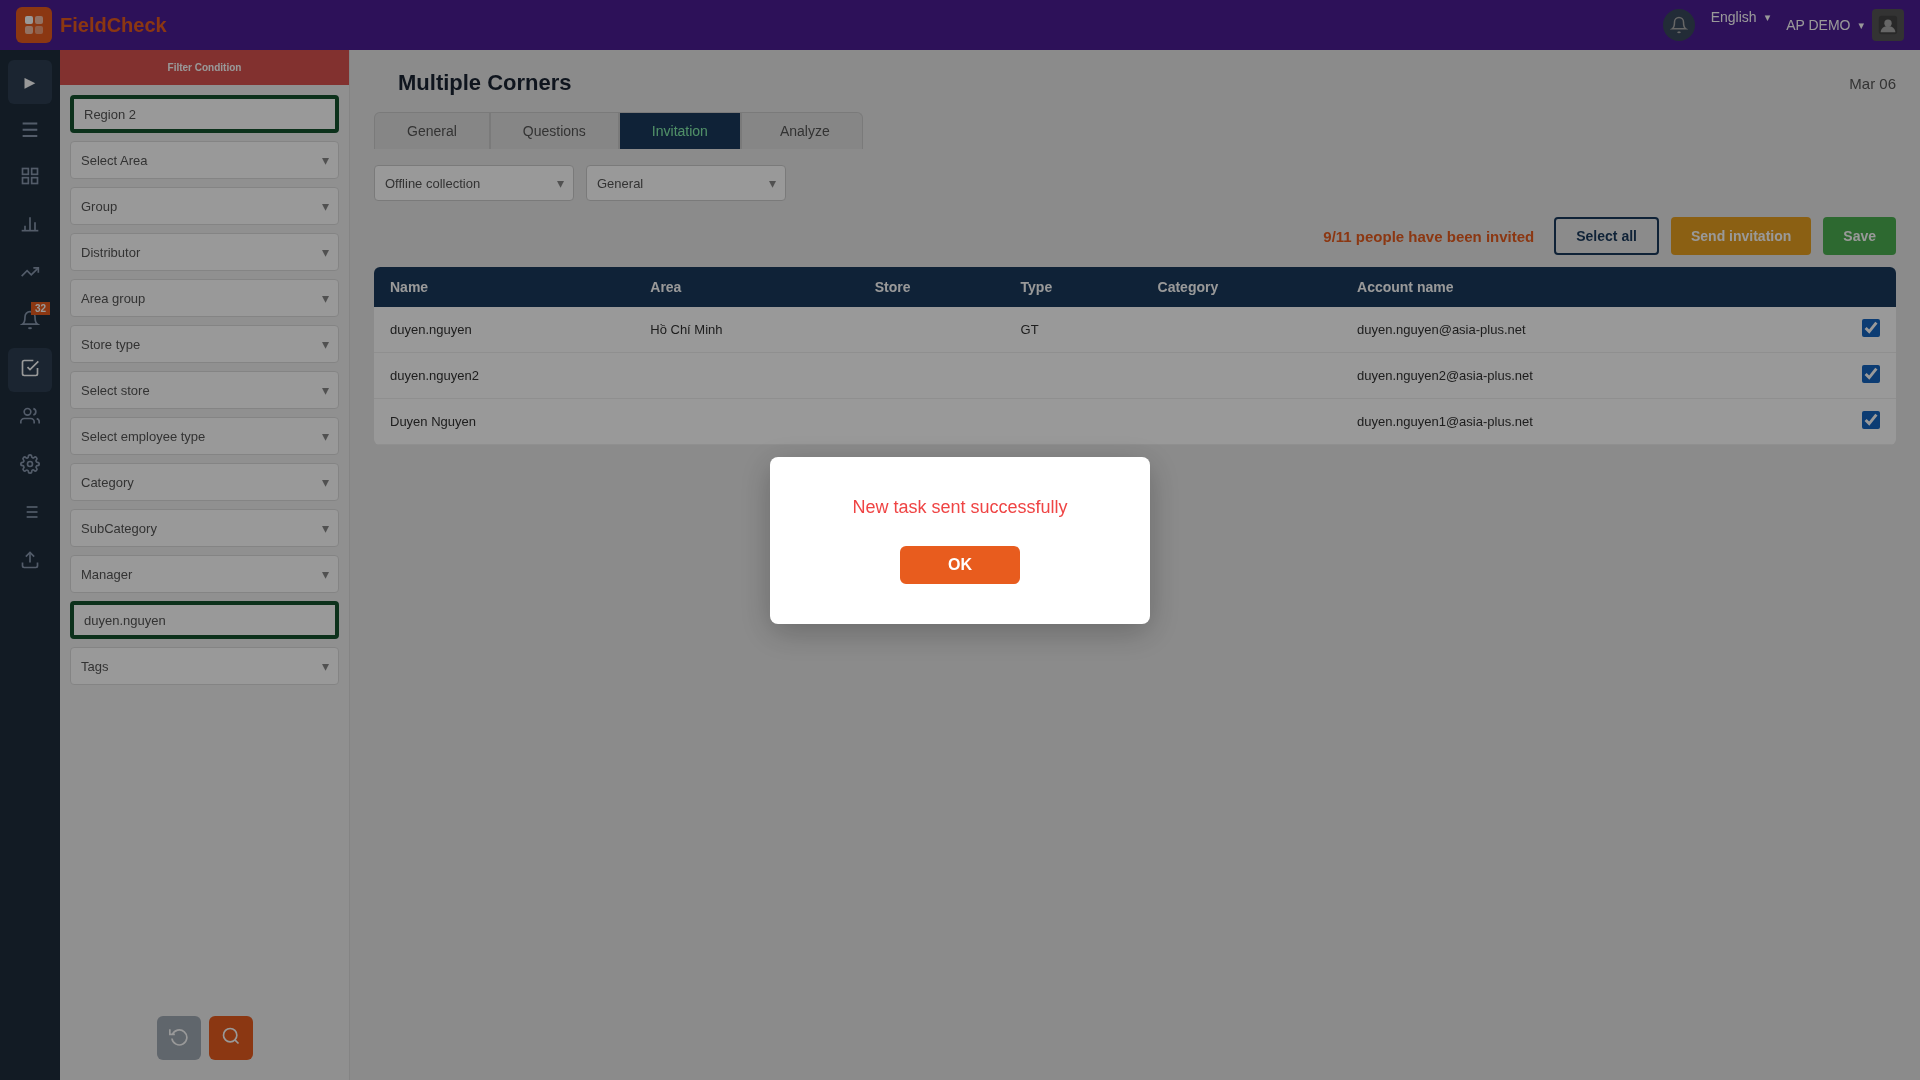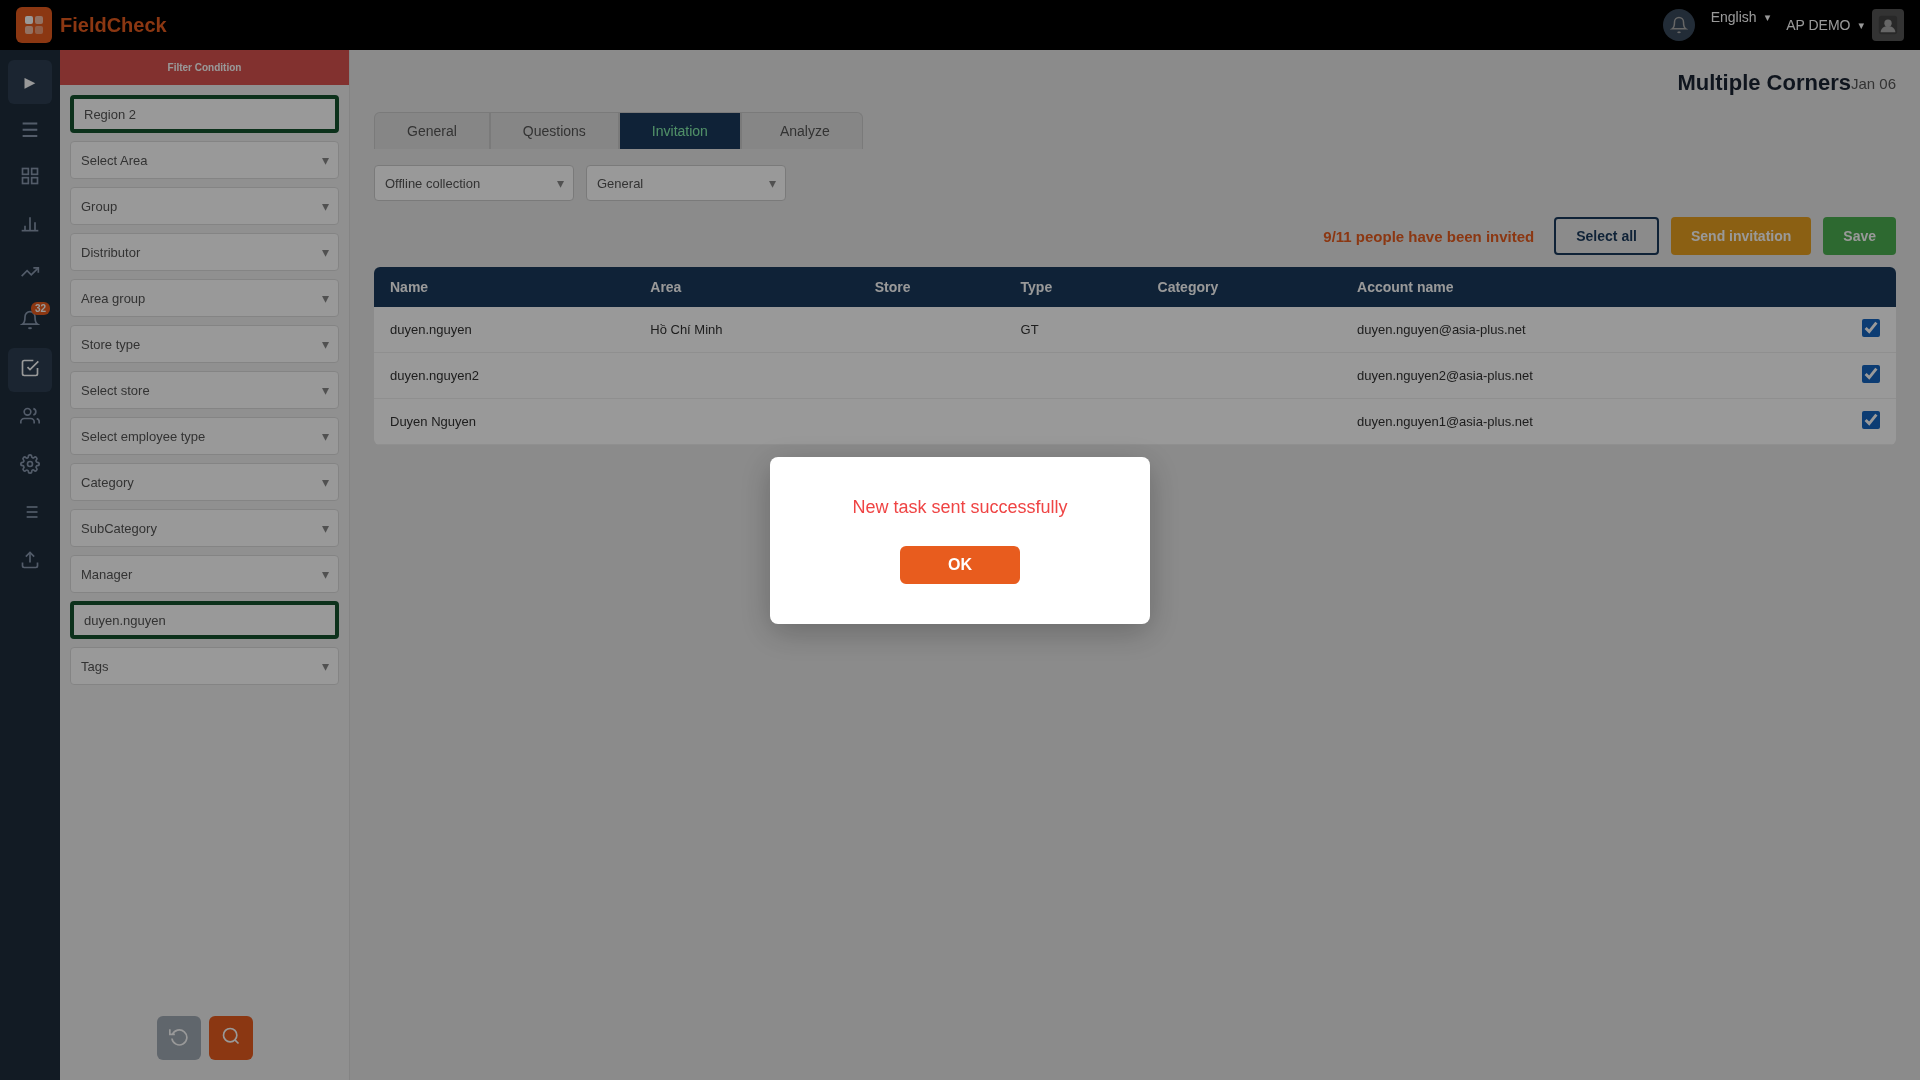--- a/index.html
+++ b/index.html
@@ -1,21 +1,21 @@
 <!DOCTYPE html>
 <html><head>
   <meta charset="utf-8">
   <style>
     * { box-sizing: border-box; margin: 0; padding: 0; }
     body { font-family: 'Segoe UI', Arial, sans-serif; background: #e8e8e8; width: 1920px; height: 1080px; overflow: hidden; font-size: 14px; }
 
     
     .navbar {
       height: 50px;
-      background: #000000;
+      background: #4c1d95;
       display: flex;
       align-items: center;
       justify-content: space-between;
       padding: 0 16px;
       position: fixed;
       top: 0; left: 0; right: 0;
       z-index: 100;
     }
     .navbar-brand {
       display: flex;
@@ -84,21 +84,21 @@
     }
     .sidebar-item.active { background: #2d3f52; color: white; }
     .sidebar-item.has-badge { position: relative; }
     .badge {
       position: absolute;
       top: 2px; right: 2px;
       background: #e85c1e;
       color: white;
       font-size: 10px;
       font-weight: bold;
-      border-radius: 6px;
+      border-radius: 0;
       padding: 1px 4px;
       min-width: 18px;
       text-align: center;
     }
     .sidebar-arrow {
       width: 44px; height: 44px;
       display: flex; align-items: center; justify-content: center;
       cursor: pointer;
       color: white;
       background: #2d3f52;
@@ -193,23 +193,24 @@
     .filter-btn-search { background: #e85c1e; color: white; }
 
     
     .content-area {
       flex: 1;
       padding: 20px 24px;
       overflow-y: auto;
     }
     .content-header {
       display: flex;
-      justify-content: flex-end;
+      justify-content: space-between;
       align-items: center;
       margin-bottom: 16px;
+      margin-left: 24px;
     }
     .content-title {
       font-size: 22px;
       font-weight: 700;
       color: #1a2332;
     }
     .content-date {
       font-size: 15px;
       color: #555;
     }
@@ -601,21 +602,21 @@
               <line x1="21" y1="21" x2="16.65" y2="16.65"></line>
           </svg>
         </span>
       </button>
     </div>
   </div>
 
   <div class="content-area">
     <div class="content-header">
       <div class="content-title">Multiple Corners</div>
-      <div class="content-date">Jan 06</div>
+      <div class="content-date">Mar 06</div>
     </div>
 
     <div class="tabs">
       <div class="tab">General</div>
       <div class="tab">Questions</div>
       <div class="tab active">Invitation</div>
       <div class="tab">Analyze</div>
     </div>
 
     <div class="dropdowns-row">

